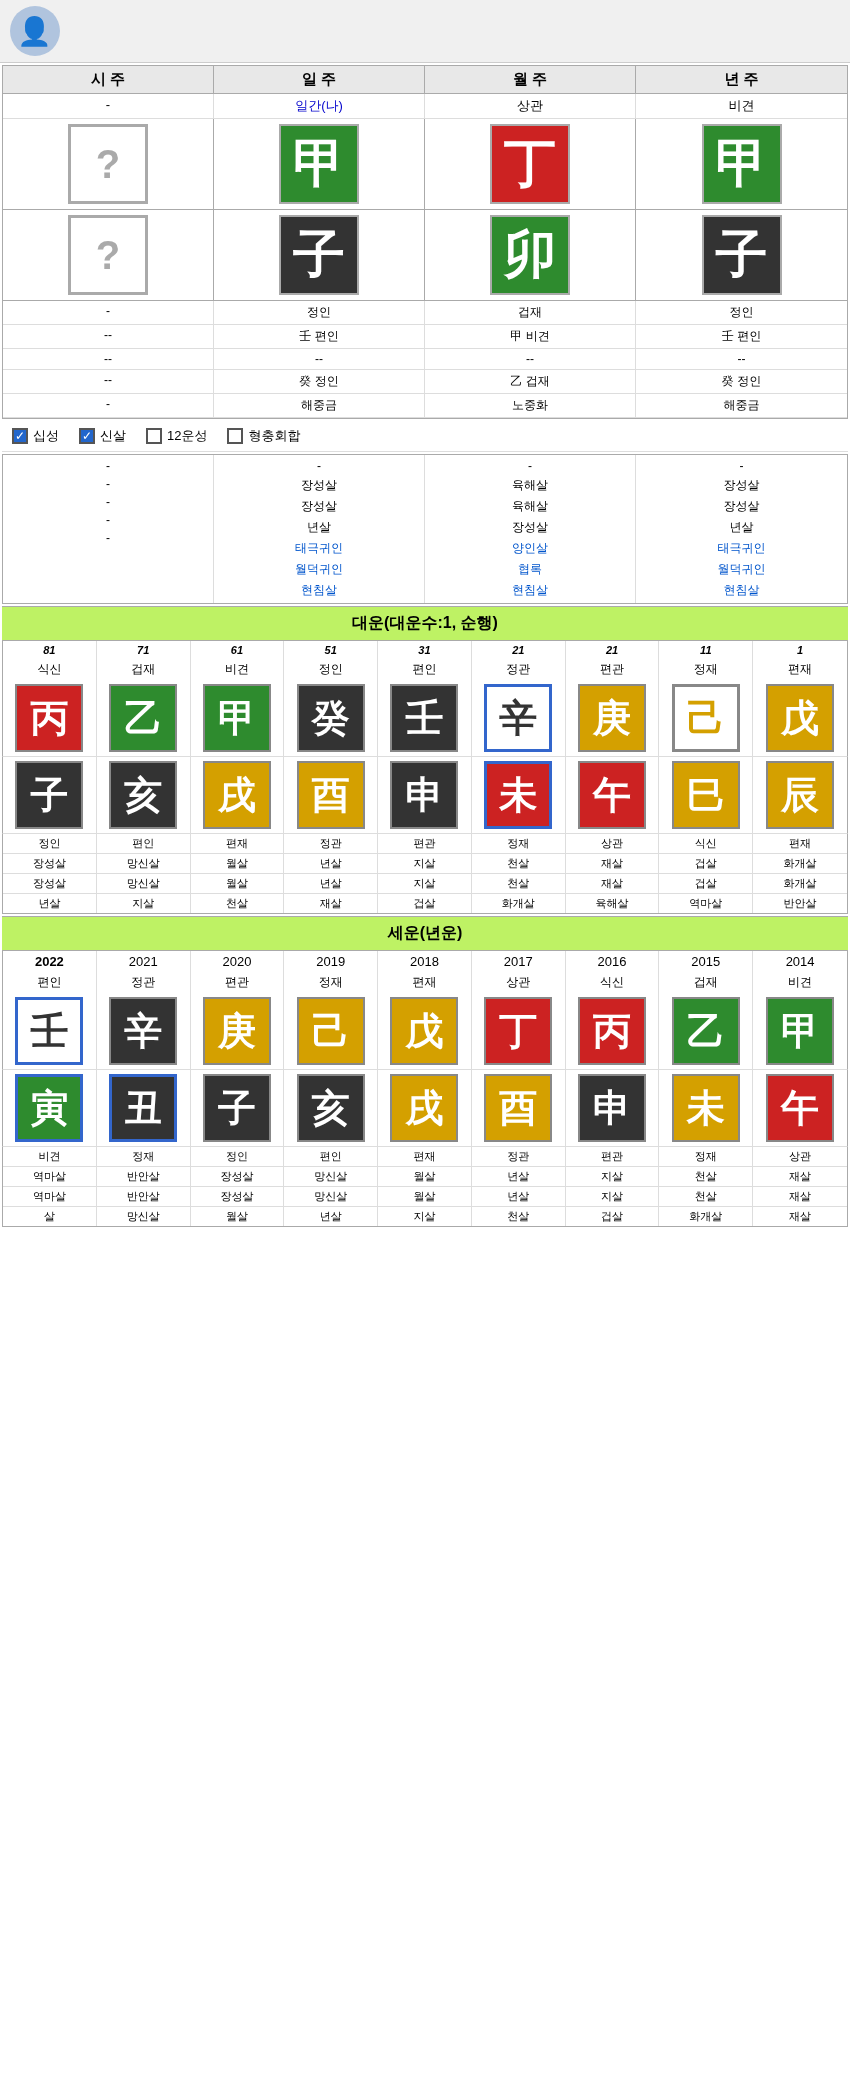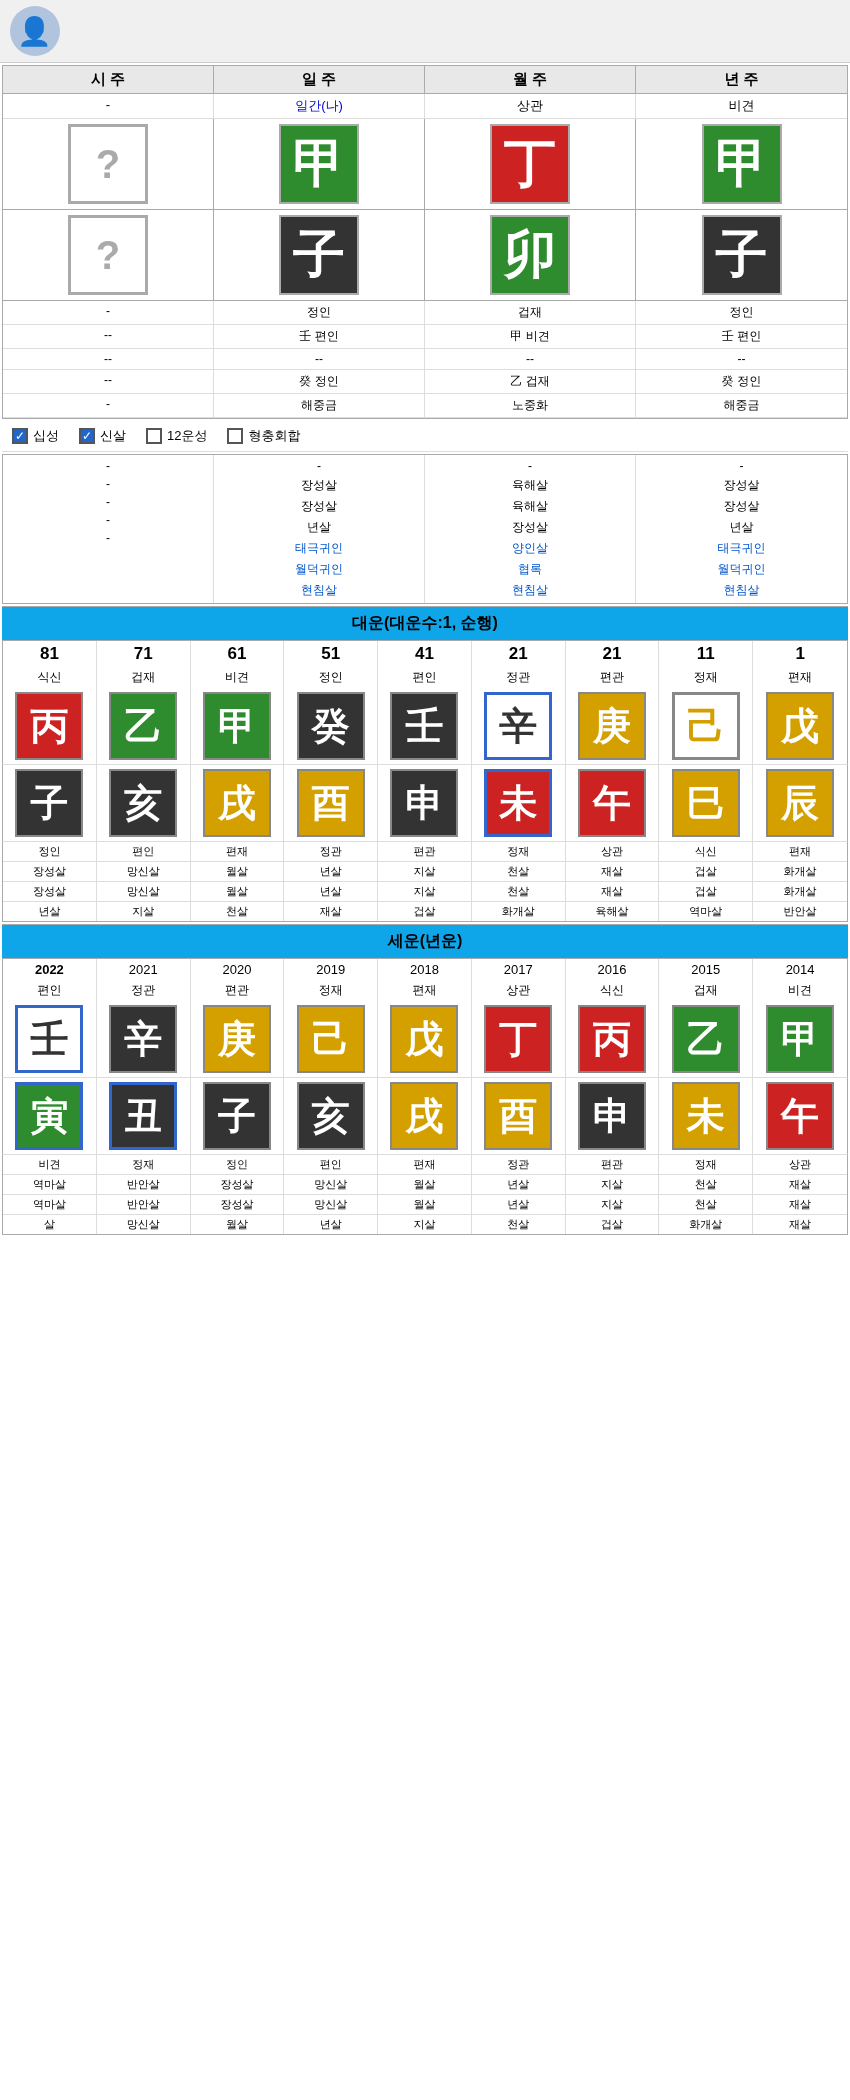--- a/index.html
+++ b/index.html
@@ -179,39 +179,40 @@
       min-height: 18px;
     }
     .sinsal-col .blue { color: #0055cc; }
 
     
     .section-title {
       text-align: center;
       font-size: 16px;
       font-weight: bold;
       padding: 6px;
-      background: #0ea5e9;
+      background: #bef264;
       border-top: 1px solid #aaa;
       border-bottom: 1px solid #aaa;
       margin: 2px 2px 0 2px;
     }
 
     .daeun-numbers {
       display: grid;
       grid-template-columns: repeat(9, 1fr);
       text-align: center;
       margin: 0 2px;
       border-left: 1px solid #aaa;
       border-right: 1px solid #aaa;
     }
     .daeun-numbers div {
       padding: 3px 0;
       border-right: 1px solid #ddd;
-      font-size: 17px;
+      font-size: 11px;
       font-weight: bold;
+      font-style: italic;
     }
     .daeun-numbers div:last-child { border-right: none; }
     .daeun-label-row {
       display: grid;
       grid-template-columns: repeat(9, 1fr);
       text-align: center;
       margin: 0 2px;
       border-left: 1px solid #aaa;
       border-right: 1px solid #aaa;
     }
@@ -539,21 +540,21 @@
   </div>
 </div>
 
 <div class="section-title">대운(대운수:1, 순행)</div>
 
 <div class="daeun-numbers">
   <div>81</div>
   <div>71</div>
   <div>61</div>
   <div>51</div>
-  <div>41</div>
+  <div>31</div>
   <div style="font-weight:bold;color:#000;">21</div>
   <div>21</div>
   <div>11</div>
   <div>1</div>
 </div>
 <div class="daeun-label-row">
   <div>식신</div>
   <div>겁재</div>
   <div>비견</div>
   <div>정인</div>

